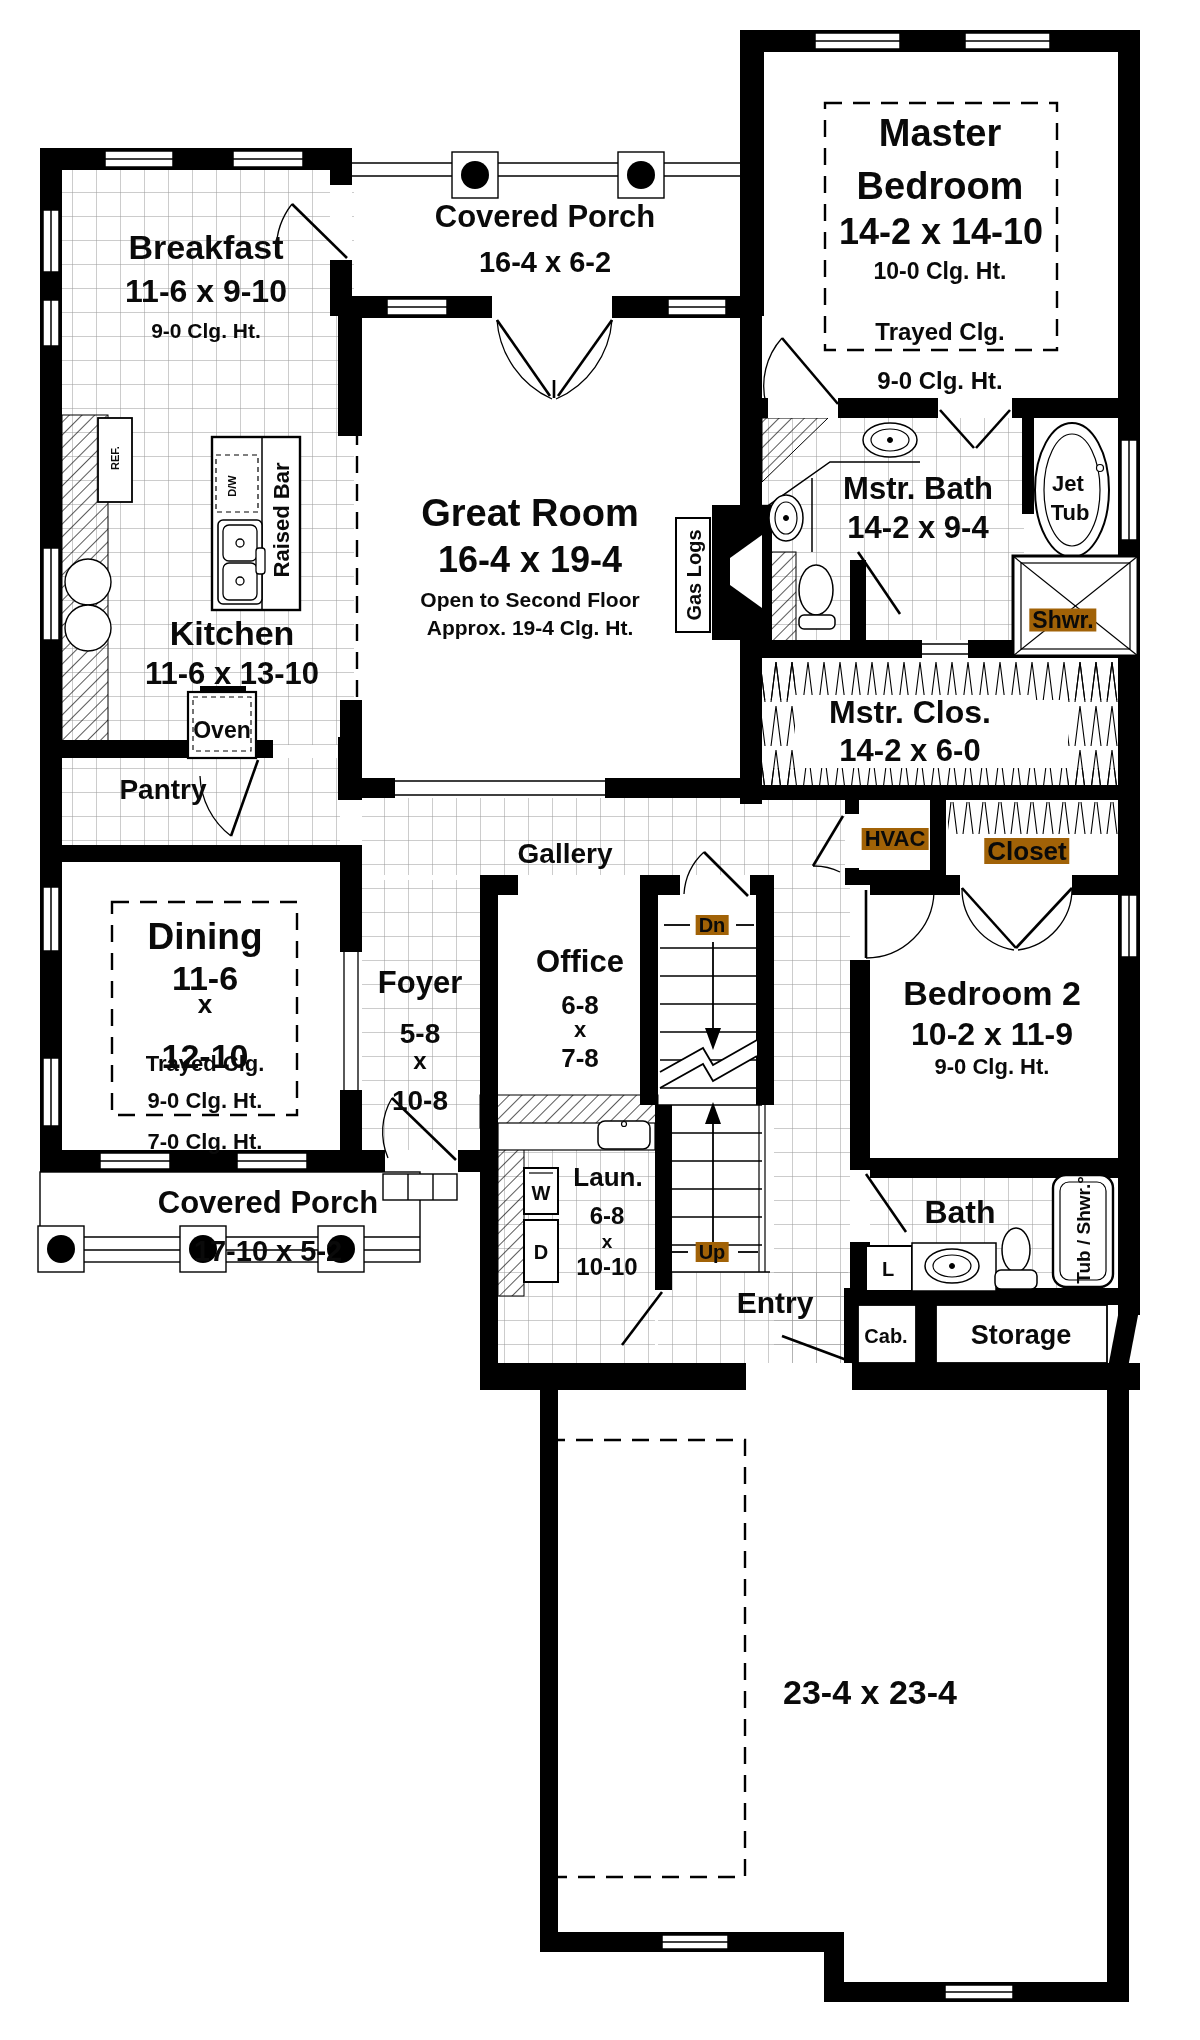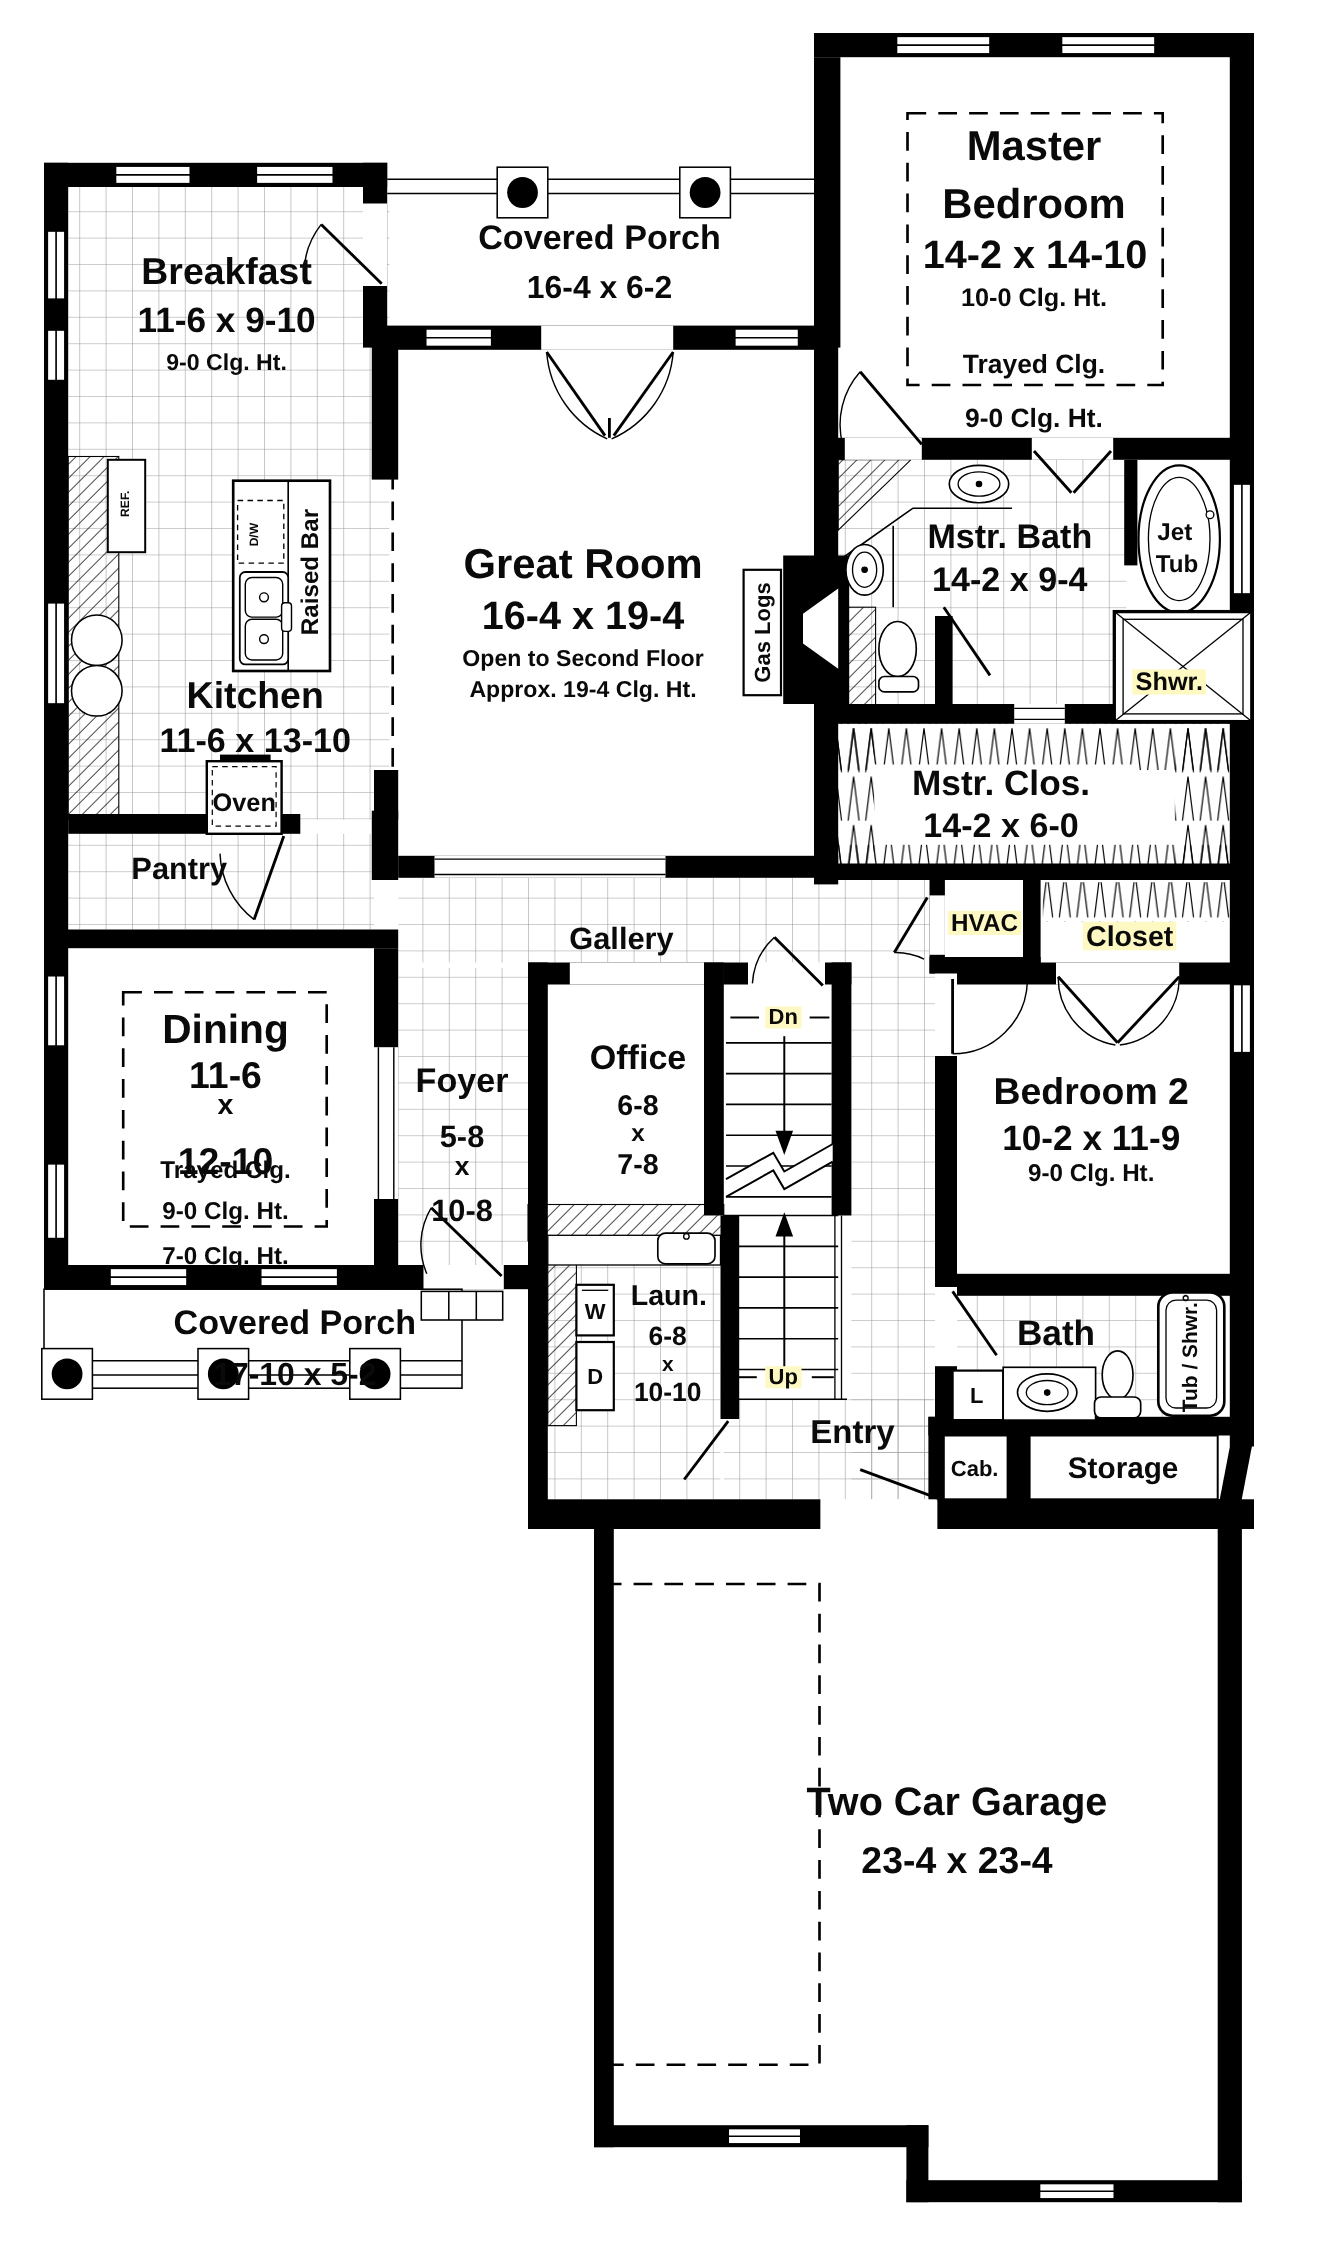--- a/index.html
+++ b/index.html
@@ -2,21 +2,21 @@
 <html><head>
 <meta charset="utf-8">
 <style>
   html,body{margin:0;padding:0;background:#fff;}
   #plan{position:relative;width:1200px;height:2040px;background:#fff;overflow:hidden;
         font-family:"Liberation Sans", sans-serif;}
   #plan svg{position:absolute;left:0;top:0;}
   .lbl{position:absolute;transform:translate(-50%,-50%);font-weight:bold;color:#0a0a0a;
        white-space:nowrap;line-height:1;text-align:center;}
   .v{transform:translate(-50%,-50%) rotate(-90deg);}
-  .bg{background:#fef9c3;padding:0 3px;}
+  .bg{background:#a16207;padding:0 3px;}
 </style>
 </head>
 <body>
 
 <div id="plan">
 <svg width="1200" height="2040" viewBox="0 0 1200 2040">
   <defs>
     <pattern id="grid" width="24" height="24" patternUnits="userSpaceOnUse">
       <path d="M24 0H0V24" fill="none" stroke="#999" stroke-width="1"></path>
     </pattern>
@@ -411,15 +411,14 @@
 
   <div class="lbl" style="left:960px;top:1212px;font-size:32px;">Bath</div>
   <div class="lbl" style="left:888px;top:1269px;font-size:20px;">L</div>
   <div class="lbl v" style="left:1083px;top:1230px;font-size:19px;">Tub / Shwr.°</div>
   <div class="lbl" style="left:886px;top:1336px;font-size:20px;">Cab.</div>
   <div class="lbl" style="left:1021px;top:1335px;font-size:27px;">Storage</div>
 
   <div class="lbl" style="left:268px;top:1202px;font-size:31px;">Covered Porch</div>
   <div class="lbl" style="left:268px;top:1251px;font-size:29px;">17-10 x 5-2</div>
 
-  <div class="lbl" style="left:870px;top:1638px;font-size:36px;">Two Car Garage</div>
   <div class="lbl" style="left:870px;top:1692px;font-size:34px;">23-4 x 23-4</div>
 </div>
 
 </body></html>

